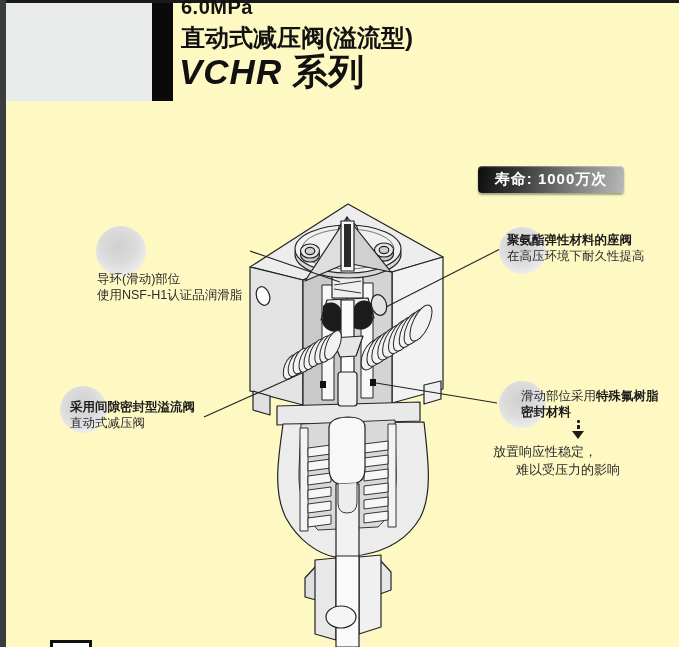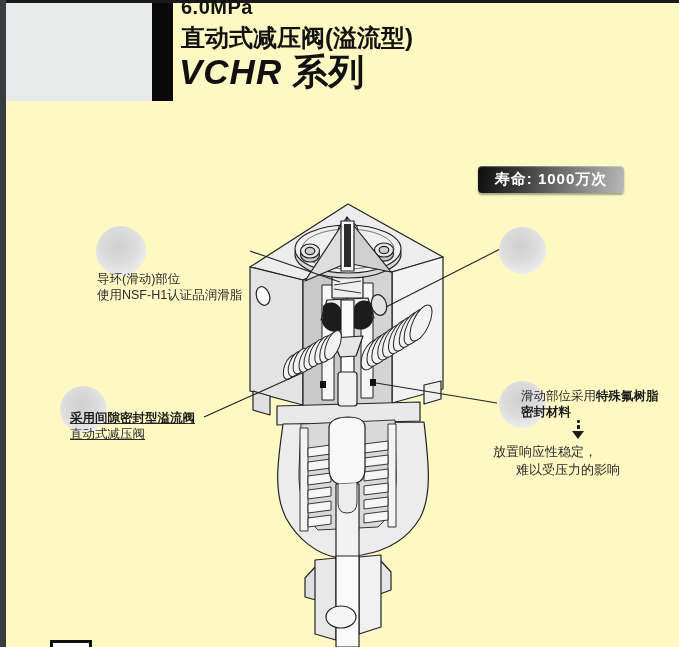--- a/index.html
+++ b/index.html
@@ -202,22 +202,26 @@
       <line x1="204" y1="417" x2="302" y2="373"></line>
       <line x1="497" y1="403" x2="376" y2="383"></line>
     </g>
   </svg>
 
   <div class="callout" style="left:97px;top:230px;margin-top:41px;">
     <div>导环(滑动)部位</div>
     <div>使用NSF-H1认证品润滑脂</div>
   </div>
 
-
-  <div class="callout" style="left:70px;top:410px;text-decoration:underline;">
+  <div class="callout" style="left:507px;top:232px;">
+    <div class="b">聚氨酯弹性材料的座阀</div>
+    <div>在高压环境下耐久性提高</div>
+  </div>
+
+  <div class="callout" style="left:70px;top:399px;">
     <div class="b">采用间隙密封型溢流阀</div>
     <div>直动式减压阀</div>
   </div>
 
   <div class="callout" style="left:508px;top:388px;margin-left:13px;">
     <div><span>滑动部位采用</span><span class="b">特殊氟树脂</span></div>
     <div class="b">密封材料</div>
   </div>
 
   <div class="dotted-arrow">

